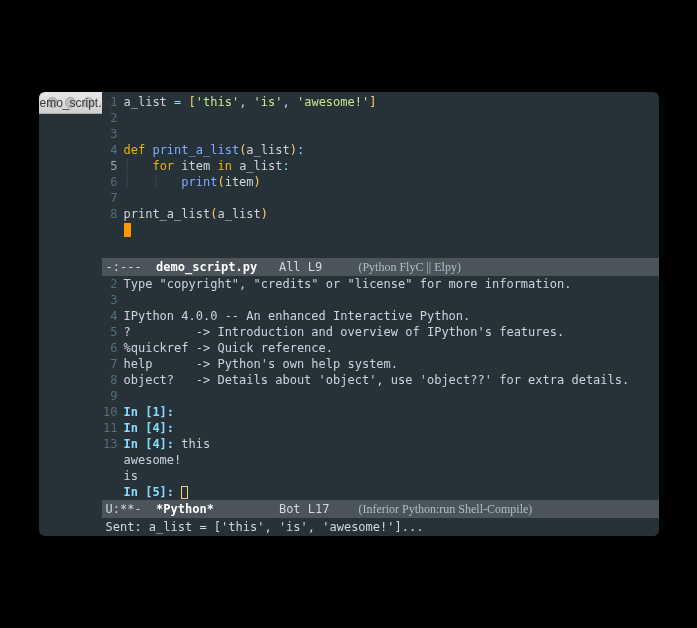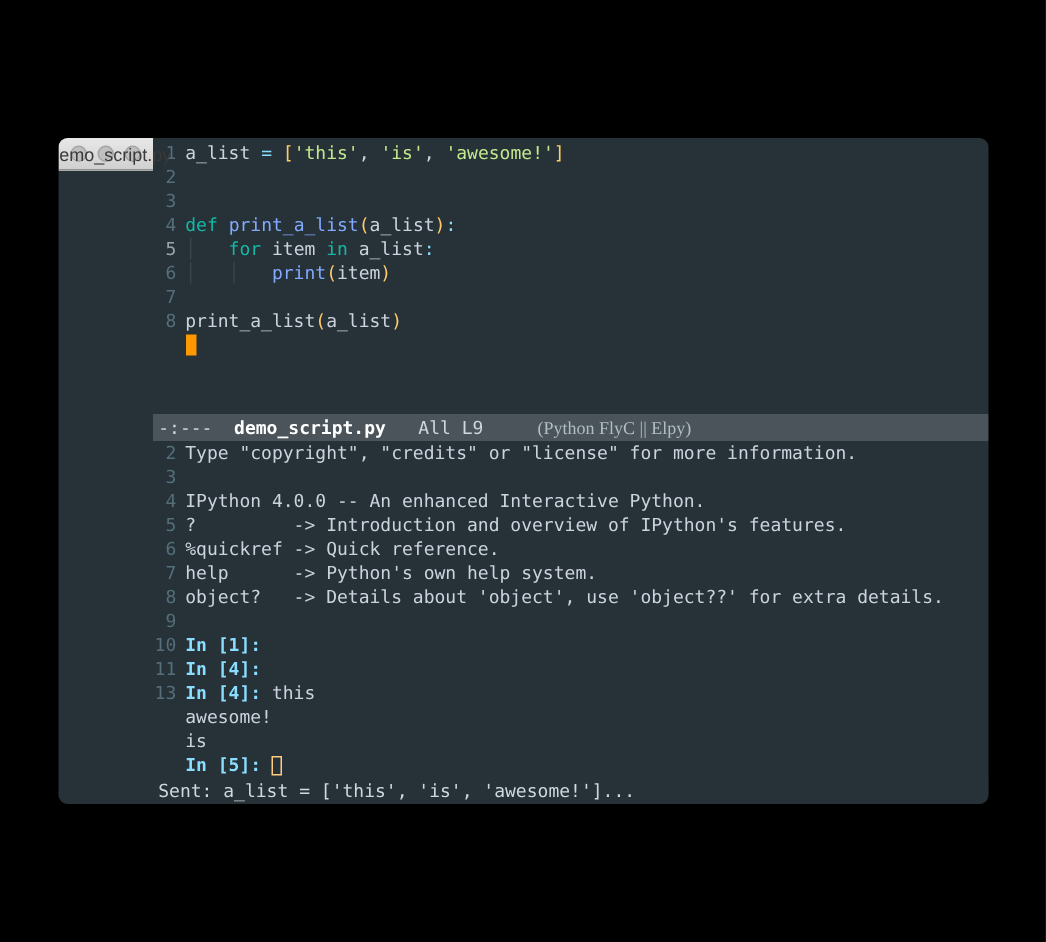--- a/index.html
+++ b/index.html
@@ -64,21 +64,21 @@
   }
   .gutter {
     width: 22px;
     text-align: right;
     color: #546e7a;
     padding-right: 6px;
     user-select: none;
   }
   .gutter-hl { color: #9aa5aa; }
   .code { flex: 1; white-space: pre; color: #cdd3de; }
-  .kw { color: #14b8a6; }
+  .kw { color: #eab308; }
   .str { color: #c3e88d; }
   .fn { color: #82aaff; }
   .paren { color: #ffcb6b; }
   .op { color: #89ddff; }
   .indent-guide { color: #37474f; }
   .cursor {
     display: inline-block;
     width: 7px; height: 14px;
     background: #ff9800;
     vertical-align: text-bottom;
@@ -233,17 +233,18 @@
         </div>
       <div class="code-area">
           <div class="gutter"></div>
           <div class="code"></div>
         </div>
       <div class="code-area">
           <div class="gutter"></div>
           <div class="code"><span class="prompt">In [5]: </span><span class="cursor-box"></span></div>
         </div>
       <div class="spacer"></div>
+      <div class="modeline"><span>U:**-</span><span class="buf">  *Python*         </span><span>Bot L17    </span><span class="mode">(Inferior Python:run Shell-Compile)</span></div>
     </div>
 
     <div class="minibuffer"><span>Sent: a_list = ['this', 'is', 'awesome!']...</span></div>
   </div>
 </div>
 
 </body></html>

